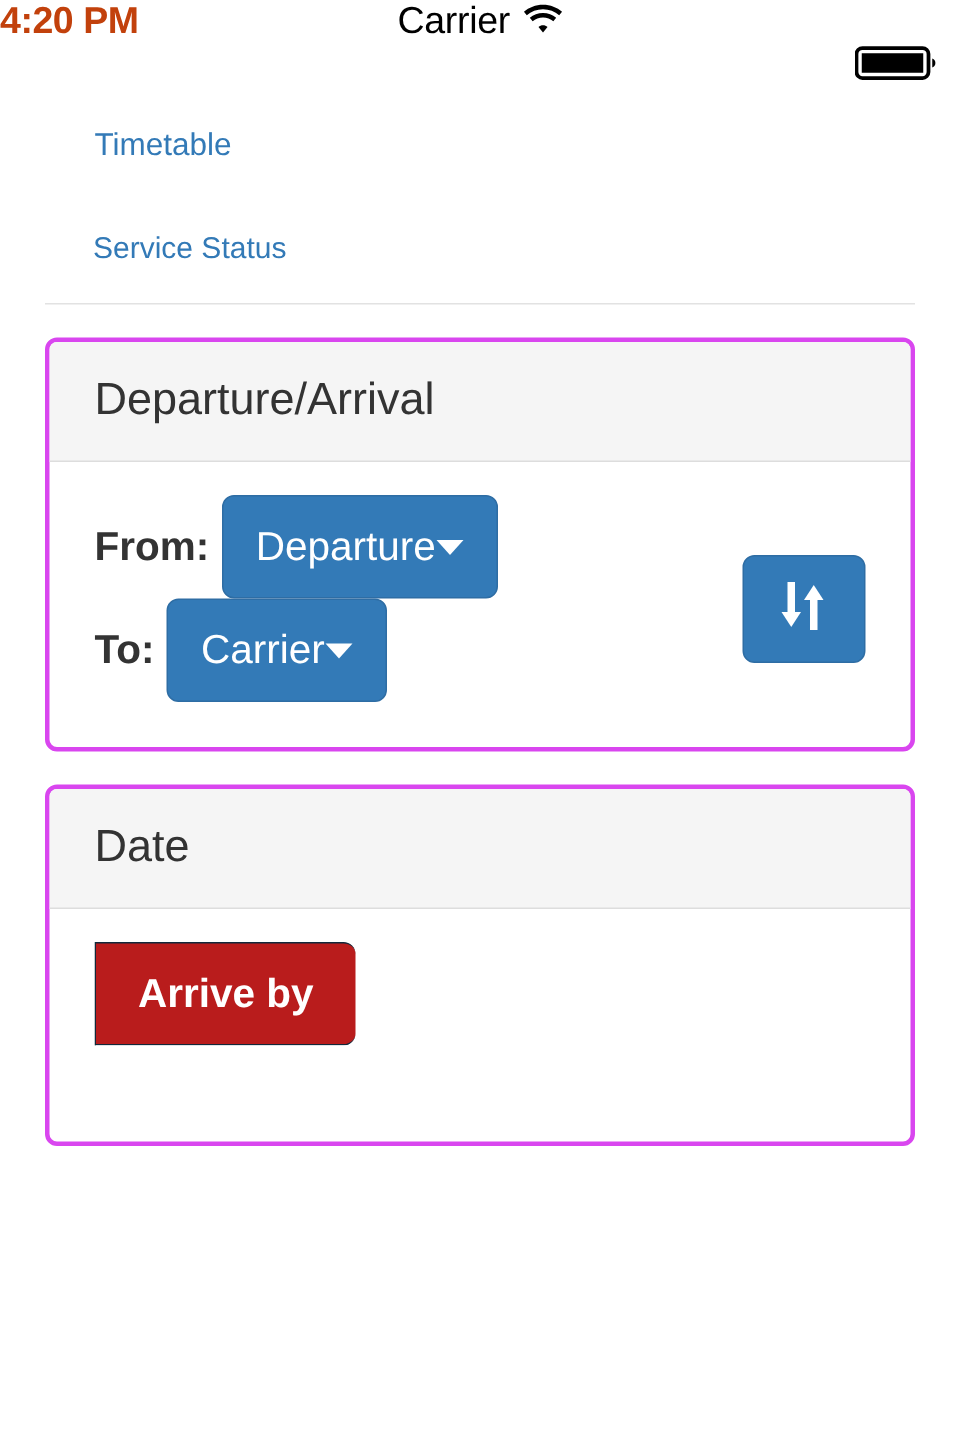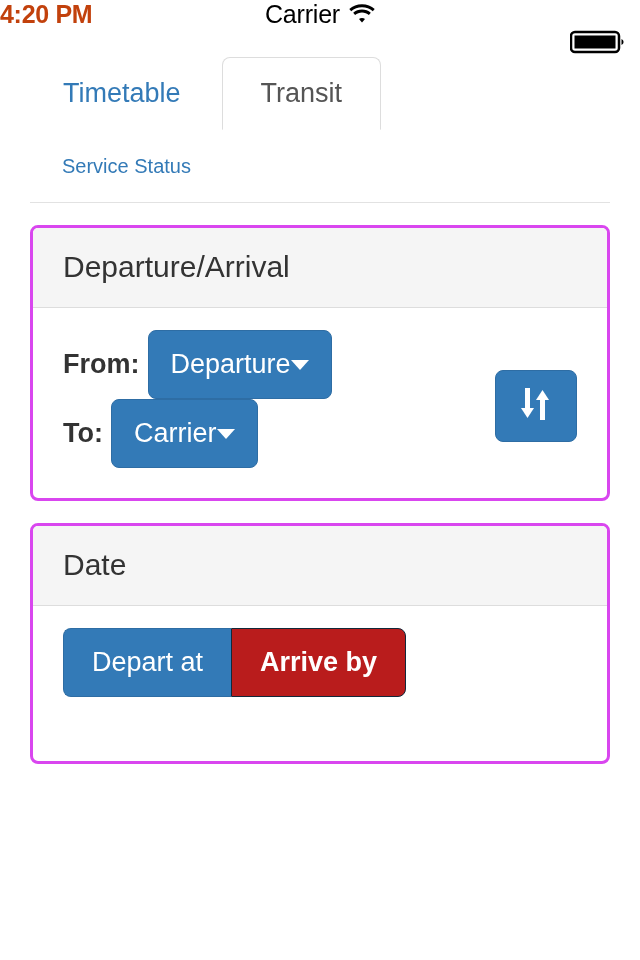--- a/index.html
+++ b/index.html
@@ -53,21 +53,21 @@
   .tab-area {
     padding: 0 30px;
     position: relative;
   }
   .tab-row {
     display: flex;
     align-items: flex-end;
     height: 90px;
   }
   .tab {
-    font-size: 27px;
+    font-size: 21px;
     line-height: 1;
     padding: 22px 30px;
     border: 1px solid transparent;
     border-radius: 8px 8px 0 0;
     white-space: nowrap;
   }
   .tab-link {
     color: #337ab7;
     padding-left: 32px;
     padding-right: 32px;
@@ -262,21 +262,20 @@
         <rect x="4.5" y="6.5" width="41" height="13" fill="#000"></rect>
         <path d="M51.5 10 v6 a3.2 3.2 0 0 0 0 -6 z" fill="#000"></path>
       </svg>
     </span>
   </div>
 </div>
 
 <div class="tab-area">
   <div class="tab-row">
     <div class="tab tab-link">Timetable</div>
-    <div class="tab tab-active">Transit</div>
   </div>
   <div class="tab-row-second">
     <div class="tab-second-link">Service Status</div>
   </div>
 </div>
 <div class="divider"></div>
 
 <div class="panel">
   <div class="panel-heading">
     <div class="panel-title">Departure/Arrival</div>
@@ -315,19 +314,18 @@
   </div>
 </div>
 
 <div class="panel">
   <div class="panel-heading">
     <div class="panel-title">Date</div>
   </div>
   <div class="panel-body">
 
     <div class="btn-group">
-      <button class="btn-toggle">Depart at</button>
       <button class="btn-toggle active">Arrive by</button>
     </div>
 
 
   </div>
 </div>
 
 </body></html>

